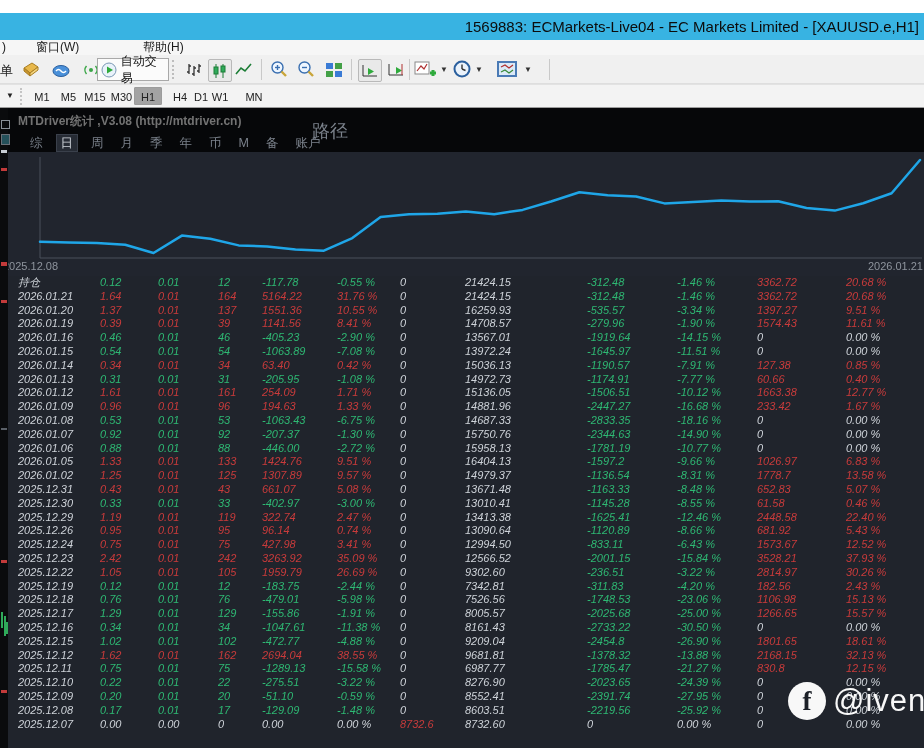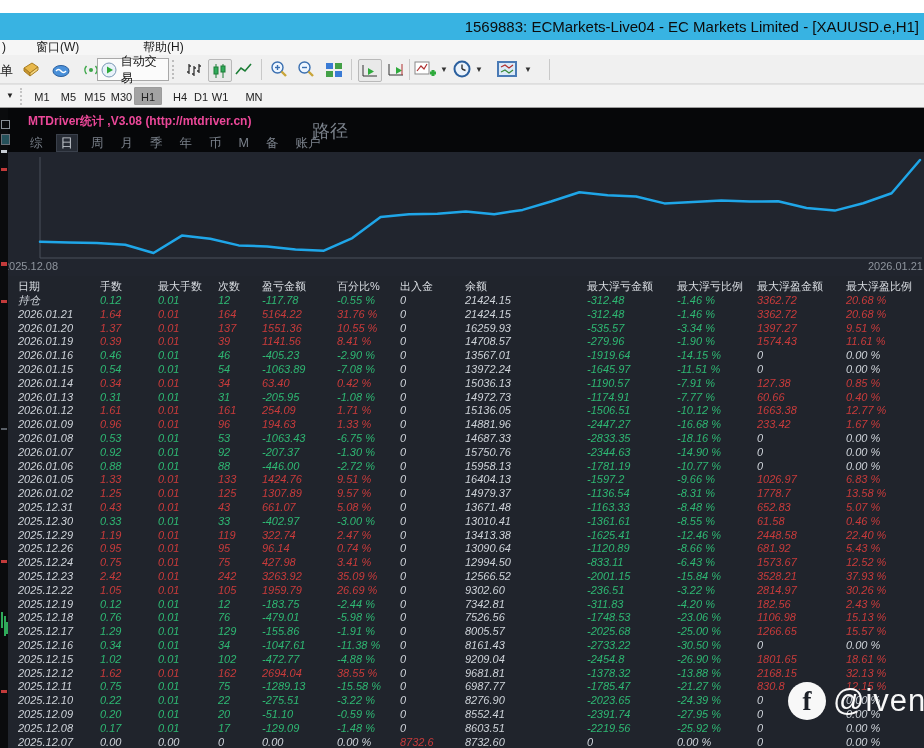--- a/index.html
+++ b/index.html
@@ -27,21 +27,21 @@
   .caret{position:absolute;top:10px;font-size:8px;color:#333;}
   .tfrow{position:absolute;left:0;top:84px;width:924px;height:24px;background:#f3f3f3;
          border-top:1px solid #e2e2e2;border-bottom:1px solid #9c9c9c;box-sizing:border-box;}
   .tfcaret{position:absolute;left:6px;top:6px;font-size:8px;color:#222;}
   .tfgrip{position:absolute;left:20px;top:3px;width:3px;height:17px;border-left:2px dotted #c4c4c4;}
   .tfbtn{position:absolute;top:2px;height:18px;line-height:18px;width:28px;text-align:center;
          font-size:11px;color:#222;border:1px solid transparent;box-sizing:border-box;}
   .tfbtn.active{border:1px solid #9c9c9c;background:#a3a3a3;border-radius:1px;}
   
   .panel{position:absolute;left:0;top:108px;width:924px;height:640px;background:#060709;}
-  .ptitle{position:absolute;left:28px;top:5px;font-size:12px;font-weight:bold;color:#ec4899;}
+  .ptitle{position:absolute;left:18px;top:5px;font-size:12px;font-weight:bold;color:#737373;}
   .ptabs{position:absolute;left:26px;top:26px;height:18px;display:flex;gap:9px;}
   .ptab{font-size:12.5px;color:#7b828c;padding:0 4px;line-height:18px;}
   .ptab.active{background:#262b34;color:#ced3d9;border:1px solid #3a404b;line-height:16px;}
   .ppath{position:absolute;left:312px;top:14px;font-size:18px;color:#7b828c;line-height:18px;font-family:Liberation Serif, serif;}
   .pchart{position:absolute;left:0;top:44px;width:924px;height:124px;background:#21252e;}
   .axis{stroke:#4b515b;stroke-width:1;}
   #curve{stroke:#1fa6e8;stroke-width:2.5;stroke-linejoin:round;stroke-linecap:round;}
   .xlabel{position:absolute;top:108px;font-size:11px;color:#8e949d;}
   .xl-left{left:3px;}
   .xl-right{right:1px;}
@@ -246,34 +246,20 @@
       <svg id="chartsvg" width="924" height="124">
         <line class="axis" x1="40" y1="5" x2="40" y2="106"></line>
         <line class="axis" x1="40" y1="106" x2="922" y2="106"></line>
         <polyline id="curve" fill="none" points="40.0,89.8 68.4,90.6 96.8,90.9 125.2,92.7 153.5,101.0 181.9,83.6 210.3,86.7 238.7,93.4 267.1,94.4 295.5,97.5 323.9,98.7 352.3,86.1 380.6,65.1 409.0,62.3 437.4,61.7 465.8,59.6 494.2,62.2 522.6,57.9 551.0,49.5 579.4,40.3 607.7,43.2 636.1,44.5 664.5,51.4 692.9,50.1 721.3,48.5 749.7,49.6 778.1,49.2 806.5,56.0 834.8,58.6 863.2,51.3 891.6,41.3 920.0,8.0"></polyline>
       </svg>
       <span class="xlabel xl-left">2025.12.08</span>
       <span class="xlabel xl-right">2026.01.21</span>
     </div>
 
     <div class="ptable">
-      <div class="thead" id="thead">
-          <span>日期</span>
-          <span>手数</span>
-          <span>最大手数</span>
-          <span>次数</span>
-          <span>盈亏金额</span>
-          <span>百分比%</span>
-          <span>出入金</span>
-          <span>余额</span>
-          <span>最大浮亏金额</span>
-          <span>最大浮亏比例</span>
-          <span>最大浮盈金额</span>
-          <span>最大浮盈比例</span>
-        </div>
       <div id="tbody">
           <div class="trow">
             <span class="c-date">持仓</span>
             <span class="c-green">0.12</span>
             <span class="c-green">0.01</span>
             <span class="c-green">12</span>
             <span class="c-green">-117.78</span>
             <span class="c-green">-0.55 %</span>
             <span class="c-white">0</span>
             <span class="c-white">21424.15</span>
@@ -494,21 +480,21 @@
           </div>
           <div class="trow">
             <span class="c-date">2025.12.30</span>
             <span class="c-green">0.33</span>
             <span class="c-green">0.01</span>
             <span class="c-green">33</span>
             <span class="c-green">-402.97</span>
             <span class="c-green">-3.00 %</span>
             <span class="c-white">0</span>
             <span class="c-white">13010.41</span>
-            <span class="c-green">-1361.61</span>
+            <span class="c-green">-1145.28</span>
             <span class="c-green">-8.55 %</span>
             <span class="c-red">61.58</span>
             <span class="c-red">0.46 %</span>
           </div>
           <div class="trow">
             <span class="c-date">2025.12.29</span>
             <span class="c-red">1.19</span>
             <span class="c-red">0.01</span>
             <span class="c-red">119</span>
             <span class="c-red">322.74</span>

